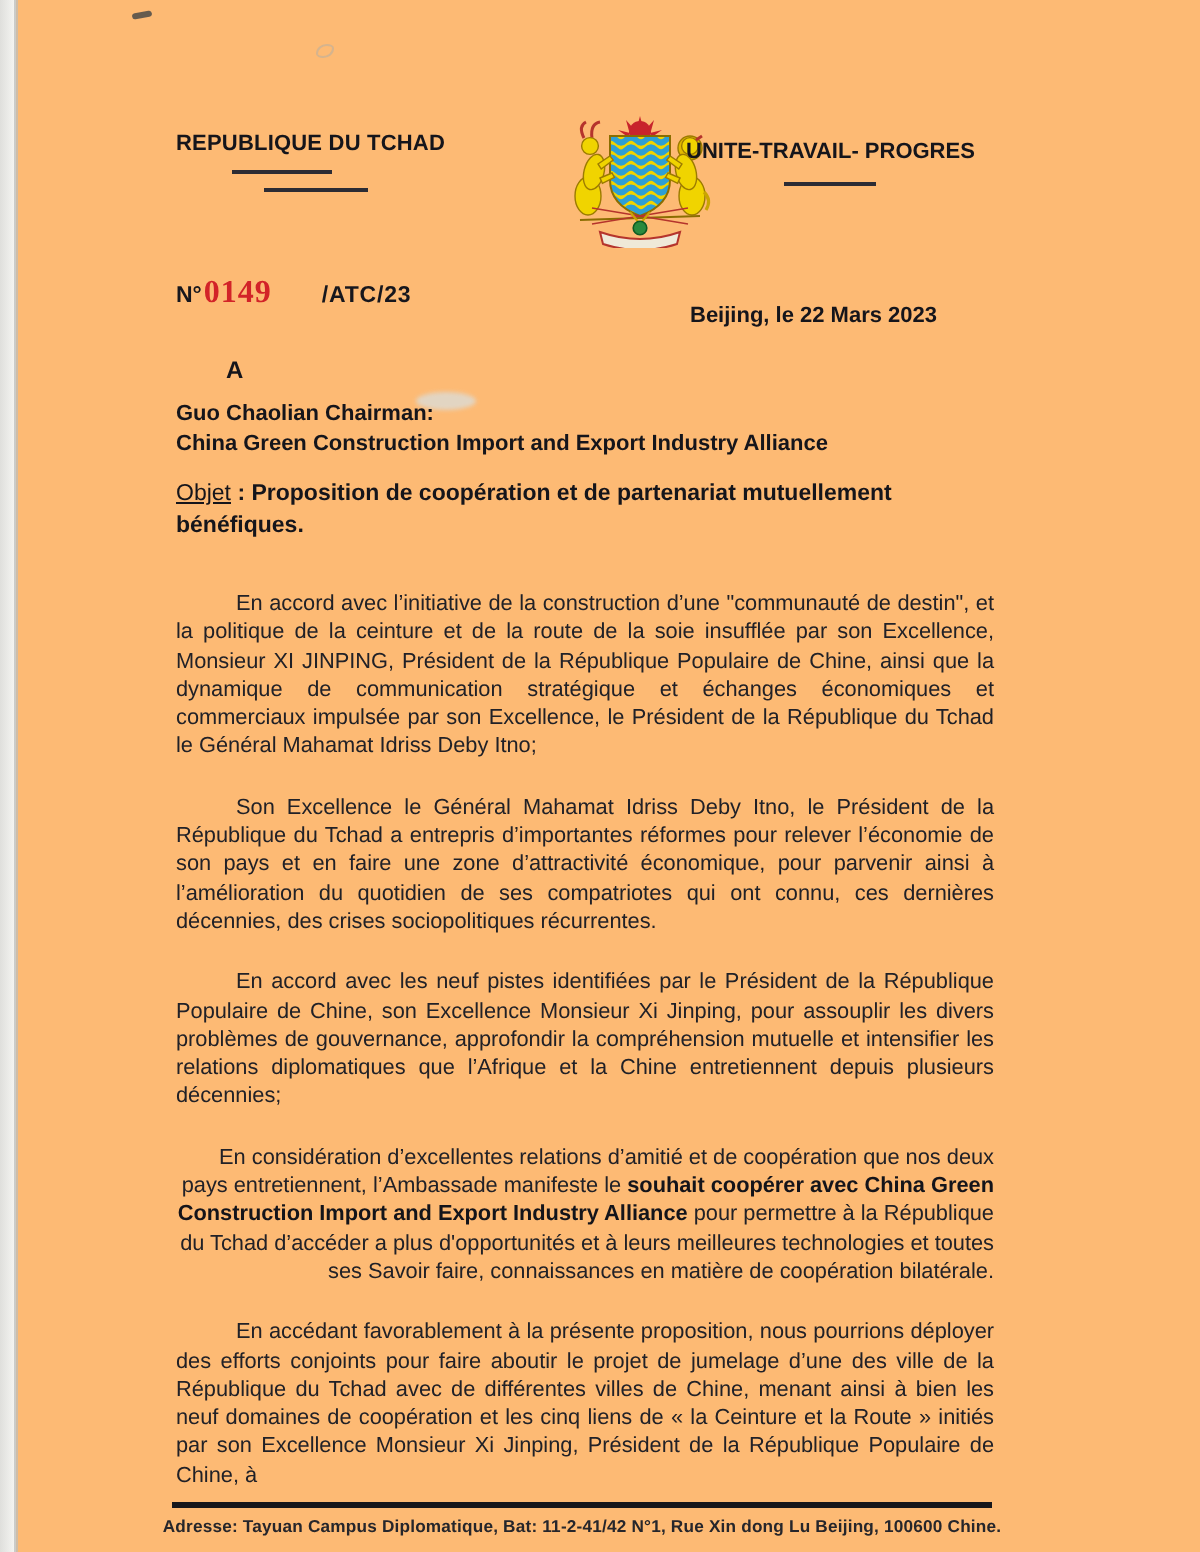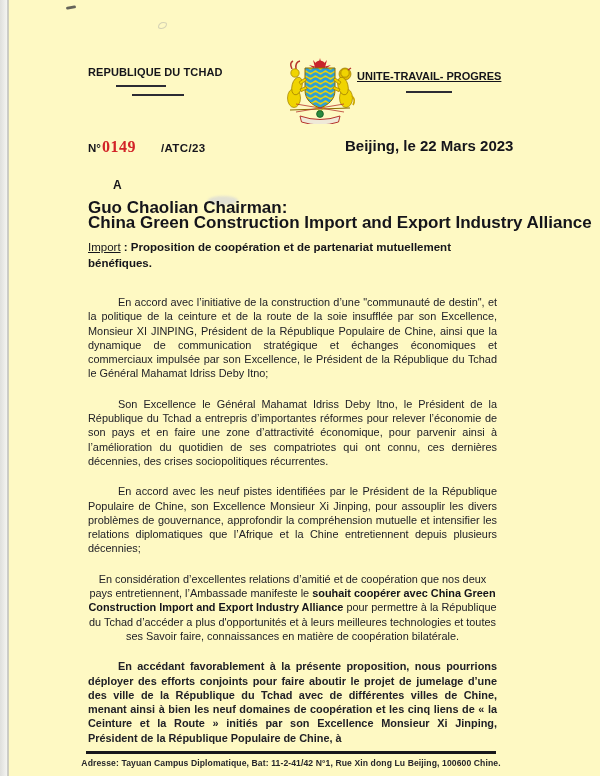--- a/index.html
+++ b/index.html
@@ -1,65 +1,65 @@
 <!DOCTYPE html>
 <html><head>
 <meta charset="utf-8">
 <style>
   html,body{margin:0;padding:0;background:#e9e9e7;}
   .page{
     position:relative;width:600px;height:776px;margin:0 auto;
-    background:#fef9c3;
+    background:#fdba74;
     font-family:"Liberation Sans", sans-serif;
     color:#212127;overflow:hidden;
   }
   
   .left-shade{position:absolute;left:0;top:0;width:8px;height:776px;
     background:linear-gradient(to right,#dfdfdc,#f7f7f4);}
   .left-edge{position:absolute;left:7px;top:0;width:2px;height:776px;background:#bdbdb9;opacity:.75;}
   .speck{position:absolute;left:66px;top:6px;width:10px;height:3px;background:#4a4a48;
     border-radius:2px;transform:rotate(-10deg);opacity:.85;}
   .speck2{position:absolute;left:158px;top:22px;width:7px;height:5px;border:1px solid #adada8;
     border-radius:60% 40%/70% 30%;opacity:.5;}
   .smudge{position:absolute;left:208px;top:196px;width:30px;height:9px;background:#dcdcd6;
     border-radius:50%;filter:blur(1px);opacity:.8;}
 
   
   .hdr-left{position:absolute;left:88px;top:66px;font-weight:bold;font-size:11px;color:#15151b;letter-spacing:.1px;}
   .hdr-rule{height:2px;background:#2c2c34;}
   .rule1{width:50px;margin:7px 0 0 28px;}
   .rule2{width:52px;margin:7px 0 0 44px;}
   .hdr-left .line2{margin-top:8px;}
-  .hdr-right{position:absolute;left:357px;top:70px;font-weight:bold;font-size:11px;color:#15151b;text-align:left;text-decoration:underline;}
+  .hdr-right{position:absolute;left:343px;top:70px;font-weight:bold;font-size:11px;color:#15151b;text-align:left;}
   .rule3{width:46px;margin:9px auto 0;}
   .emblem{position:absolute;left:282px;top:58px;width:76px;height:66px;}
 
   
   .ref{position:absolute;left:88px;top:138px;display:flex;align-items:baseline;}
   .ref .pre{font-weight:bold;font-size:11.5px;color:#17171d;}
   .ref .num{font-family:"Liberation Serif", serif;font-weight:bold;font-size:16px;
     color:#d22328;letter-spacing:.5px;margin:0 1px;}
   .ref .suf{font-weight:bold;font-size:11.5px;color:#17171d;letter-spacing:.4px;margin-left:24px;}
-  .date{position:absolute;left:345px;top:137px;font-weight:bold;font-size:15px;color:#15151b;}
+  .date{position:absolute;left:345px;top:152px;font-weight:bold;font-size:11px;color:#15151b;}
 
   
   .salutation{position:absolute;left:113px;top:178px;font-weight:bold;font-size:12px;color:#15151b;}
-  .addressee{position:absolute;left:88px;top:200px;font-weight:bold;font-size:17px;
+  .addressee{position:absolute;left:88px;top:200px;font-weight:bold;font-size:11px;
     line-height:15px;color:#15151b;}
   .subject{position:absolute;left:88px;top:240px;width:416px;font-size:11.5px;
     line-height:15.5px;color:#15151b;}
   .subject .lbl{text-decoration:underline;font-weight:normal;}
   .subject .sep,.subject .txt{font-weight:bold;}
 
   
   .body{position:absolute;left:88px;top:295px;width:409px;font-size:10.9px;
     line-height:14.3px;color:#212127;text-align:justify;}
   .body p{margin:0 0 16px 0;text-indent:30px;}
-  .body p.no-indent{text-indent:0;text-align:center;}
-  .body p:last-child{margin-bottom:0;font-weight:bold;}
+  .body p.no-indent{text-indent:0;text-align:right;}
+  .body p:last-child{margin-bottom:0;}
   .body .b{font-weight:bold;color:#14141a;}
 
   
   .footer-rule{position:absolute;left:86px;top:751px;width:410px;height:3px;background:#17171b;}
   .footer-addr{position:absolute;left:80px;top:758px;width:422px;text-align:center;
     font-weight:bold;font-size:8.6px;color:#26262b;letter-spacing:.1px;}
 </style>
 </head>
 <body>
 
@@ -155,21 +155,21 @@
   </div>
   <div class="date">Beijing, le 22 Mars 2023</div>
 
   <div class="salutation">A</div>
   <div class="addressee">
     <div>Guo Chaolian Chairman:</div>
     <div>China Green Construction Import and Export Industry Alliance</div>
   </div>
 
   <div class="subject">
-    <span class="lbl">Import</span><span class="sep"> : </span><span class="txt">Proposition de coopération et de partenariat mutuellement bénéfiques.</span>
+    <span class="lbl">Objet</span><span class="sep"> : </span><span class="txt">Proposition de coopération et de partenariat mutuellement bénéfiques.</span>
   </div>
 
   <div class="body">
     <p>En accord avec l’initiative de la construction d’une "communauté de destin", et la politique de la ceinture et de la route de la soie insufflée par son Excellence, Monsieur XI JINPING, Président de la République Populaire de Chine, ainsi que la dynamique de communication stratégique et échanges économiques et commerciaux impulsée par son Excellence, le Président de la République du Tchad le Général Mahamat Idriss Deby Itno;</p>
     <p>Son Excellence le Général Mahamat Idriss Deby Itno, le Président de la République du Tchad a entrepris d’importantes réformes pour relever l’économie de son pays et en faire une zone d’attractivité économique, pour parvenir ainsi à l’amélioration du quotidien de ses compatriotes qui ont connu, ces dernières décennies, des crises sociopolitiques récurrentes.</p>
     <p>En accord avec les neuf pistes identifiées par le Président de la République Populaire de Chine, son Excellence Monsieur Xi Jinping, pour assouplir les divers problèmes de gouvernance, approfondir la compréhension mutuelle et intensifier les relations diplomatiques que l’Afrique et la Chine entretiennent depuis plusieurs décennies;</p>
     <p class="no-indent"><span>En considération d’excellentes relations d’amitié et de coopération que nos deux pays entretiennent, l’Ambassade manifeste le </span><span class="b">souhait coopérer avec  China Green Construction Import and Export Industry Alliance</span><span> pour permettre à la République du Tchad d’accéder a plus d'opportunités et à leurs meilleures technologies et toutes ses Savoir faire, connaissances en matière de coopération bilatérale.</span></p>
     <p>En accédant favorablement à la présente proposition, nous pourrions déployer des efforts conjoints pour faire aboutir le projet de jumelage d’une des ville de la République du Tchad avec de différentes villes de Chine, menant ainsi à bien les neuf domaines de coopération et les cinq liens de « la Ceinture et la Route » initiés par son Excellence Monsieur Xi Jinping, Président de la République Populaire de Chine, à</p>
   </div>
 

